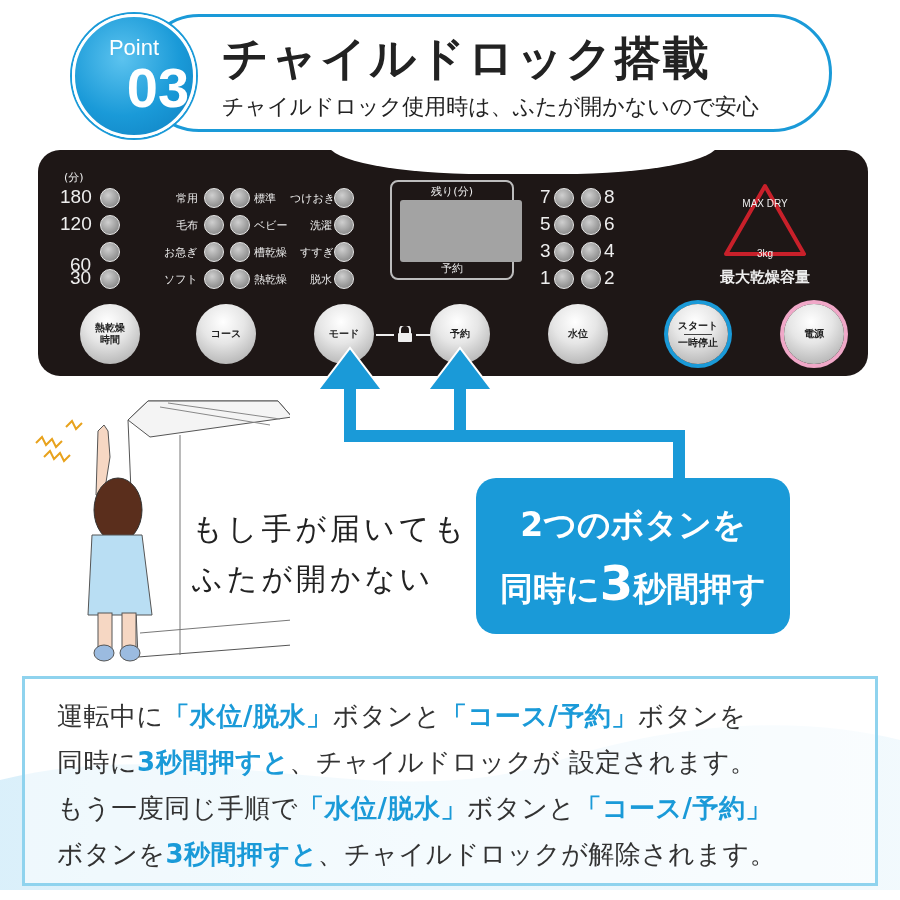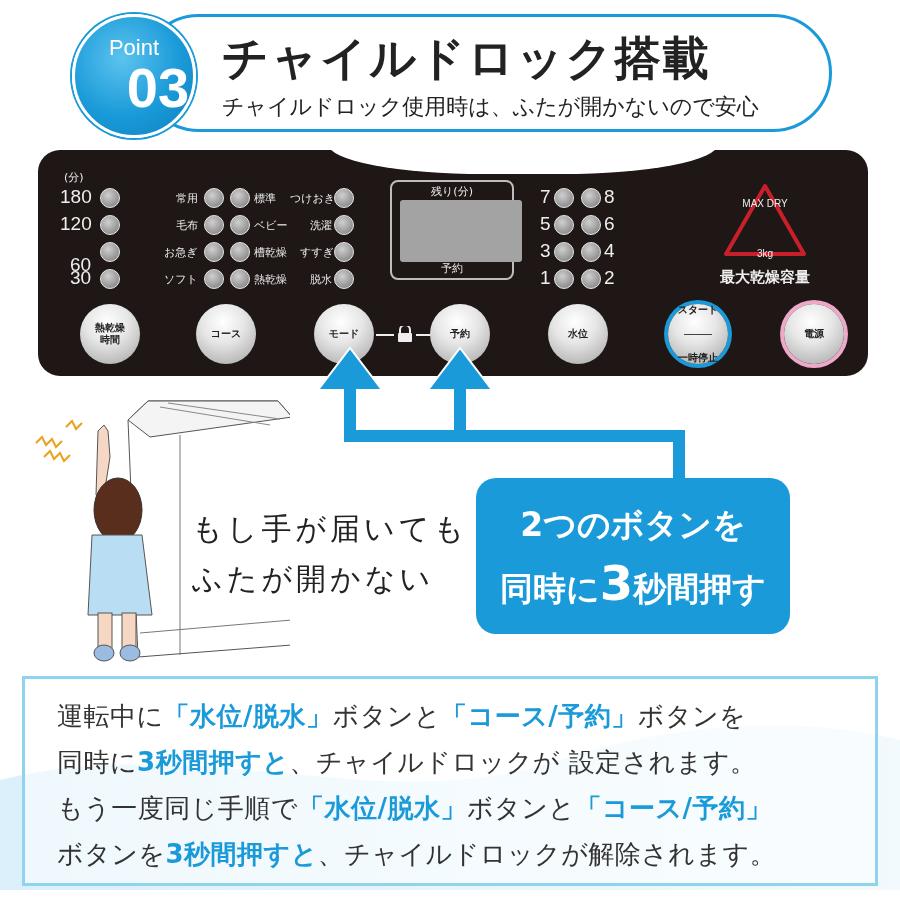--- a/index.html
+++ b/index.html
@@ -189,21 +189,21 @@
     <line x1="40" y1="9" x2="58" y2="9" stroke="#eee" stroke-width="2"></line>
     <path d="M24 7 V4 a5 5 0 0 1 10 0 V7" fill="none" stroke="#eee" stroke-width="2"></path>
     <rect x="22" y="7" width="14" height="9" rx="1" fill="#eee"></rect>
   </svg>
   <div class="pbtn" style="left:392px;">
     <span>予約</span>
   </div>
   <div class="pbtn" style="left:510px;">
     <span>水位</span>
   </div>
-  <div class="pbtn start" style="left:630px;justify-content:space-between;">
+  <div class="pbtn start" style="left:630px;">
     <span>スタート</span>
     <span class="start-divider"></span>
     <span>一時停止</span>
   </div>
   <div class="pbtn power" style="left:746px;">
     <span>電源</span>
   </div>
 </div>
 
 <svg class="arrows" viewBox="0 0 900 900">

